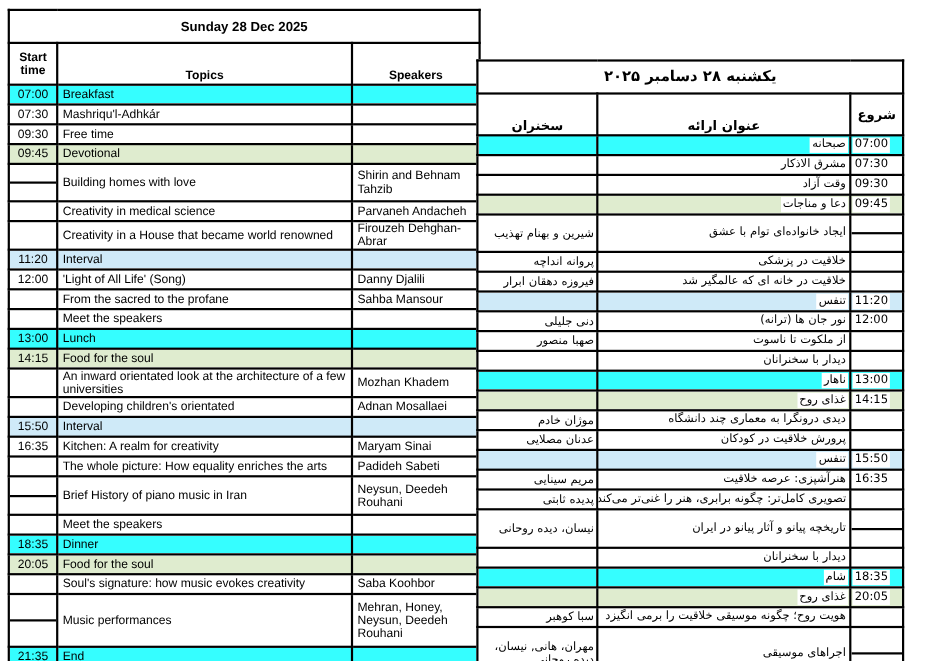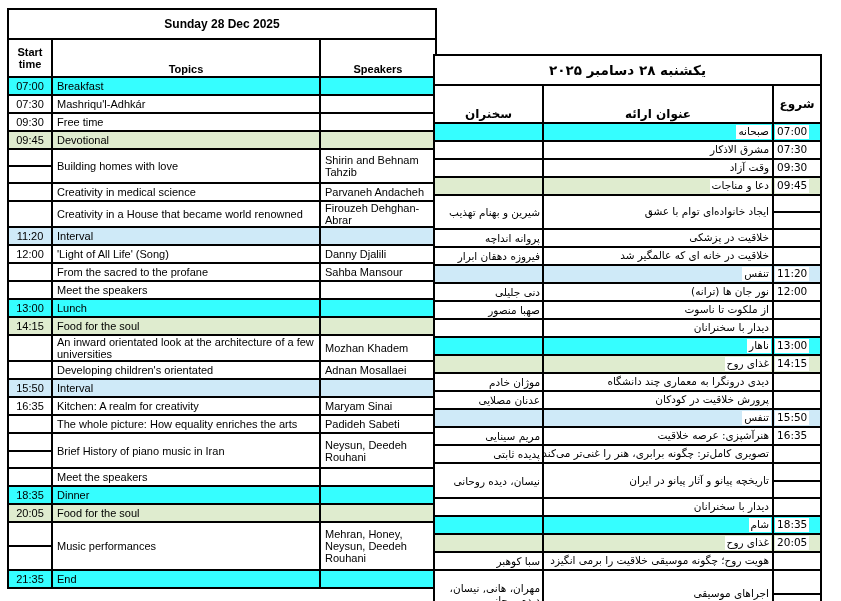--- a/index.html
+++ b/index.html
@@ -174,20 +174,25 @@
         <tr class="hl-cyan">
           <td class="time"><span>18:35</span></td>
           <td class="topic"><span>Dinner</span></td>
           <td class="speaker"><span></span></td>
         </tr>
         <tr class="hl-green">
           <td class="time"><span>20:05</span></td>
           <td class="topic"><span>Food for the soul</span></td>
           <td class="speaker"><span></span></td>
         </tr>
+        <tr>
+          <td class="time"><span></span></td>
+          <td class="topic"><span>Soul's signature: how music evokes creativity</span></td>
+          <td class="speaker"><span>Saba Koohbor</span></td>
+        </tr>
         <tr style="height: 48px;">
           <td class="time split">
             <div class="sp-top"></div>
             <div class="sp-bot"></div>
           </td>
           <td class="topic"><span>Music performances</span></td>
           <td class="speaker"><span>Mehran, Honey, Neysun, Deedeh Rouhani</span></td>
         </tr>
         <tr class="hl-cyan">
           <td class="time"><span>21:35</span></td>

